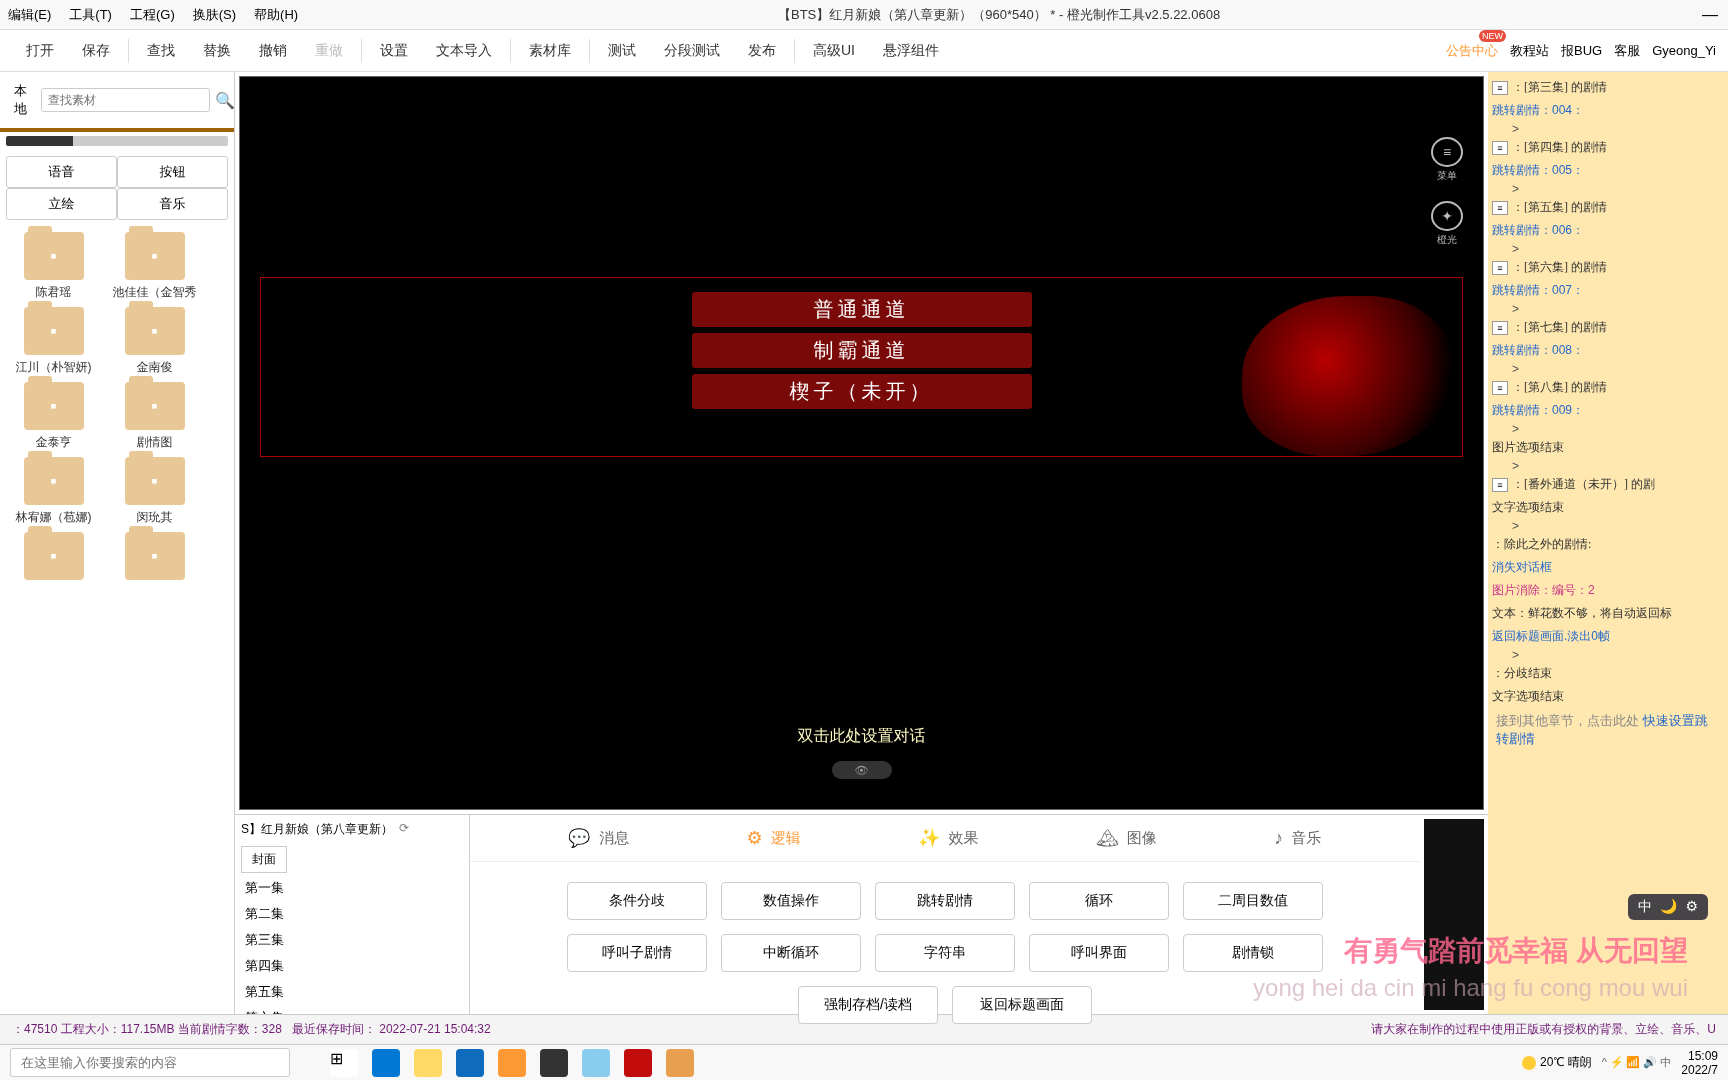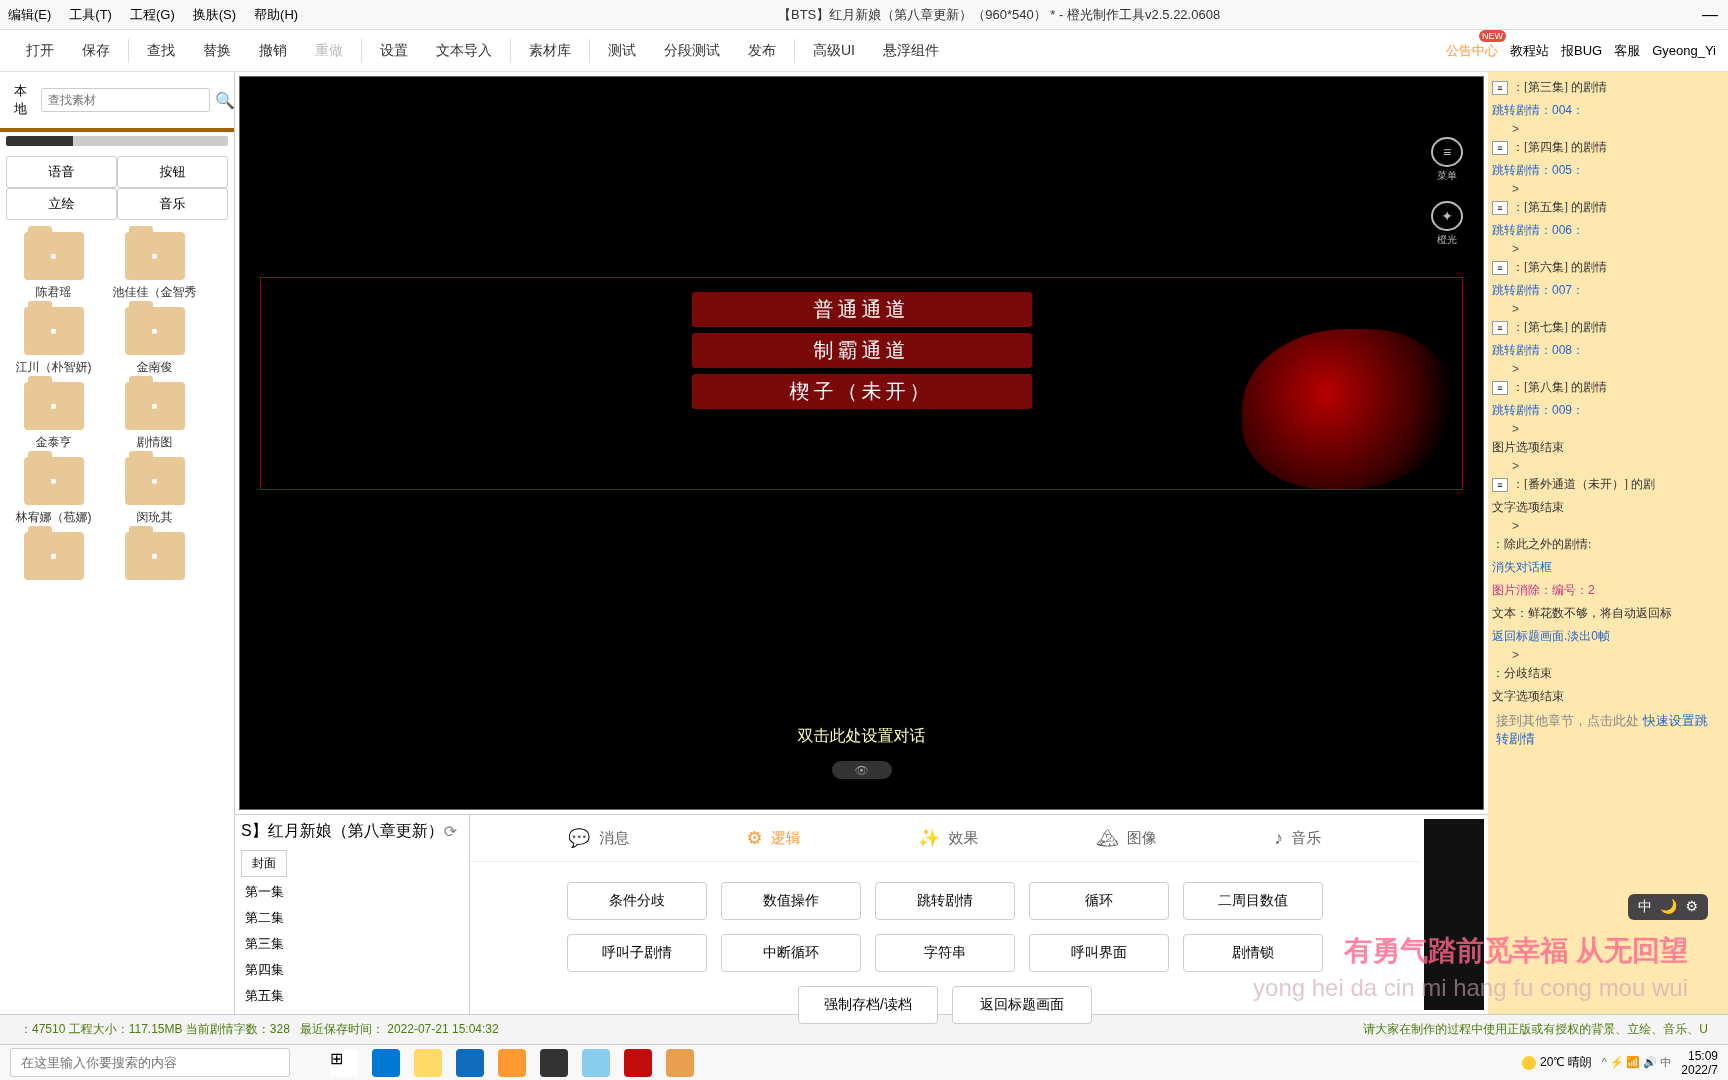--- a/index.html
+++ b/index.html
@@ -35,30 +35,30 @@
 .folder-icon::before { content: ''; position: absolute; top: -6px; left: 4px; width: 24px; height: 8px; background: #e8c896; border-radius: 3px 3px 0 0; }
 .folder-icon::after { content: '▪'; position: absolute; top: 50%; left: 50%; transform: translate(-50%,-50%); color: #fff; font-size: 18px; }
 .asset-name { font-size: 12px; color: #333; white-space: nowrap; overflow: hidden; text-overflow: ellipsis; }
 
 .center-panel { flex: 1; display: flex; flex-direction: column; background: #fff; }
 .preview-area { flex: 1; background: #000; margin: 4px; position: relative; border: 1px solid #666; }
 .preview-btns { position: absolute; right: 18px; top: 60px; display: flex; flex-direction: column; gap: 18px; }
 .pv-btn { width: 36px; height: 46px; display: flex; flex-direction: column; align-items: center; color: #bbb; cursor: pointer; }
 .pv-btn-icon { width: 32px; height: 32px; border: 2px solid #bbb; border-radius: 50%; display: flex; align-items: center; justify-content: center; font-size: 14px; }
 .pv-btn-label { font-size: 10px; margin-top: 2px; }
-.choice-panel { position: absolute; left: 20px; right: 20px; top: 200px; height: 213px; border: 1px solid #a00; }
+.choice-panel { position: absolute; left: 20px; right: 20px; top: 200px; height: 180px; border: 1px solid #a00; }
 .choice-list { display: flex; flex-direction: column; gap: 6px; align-items: center; padding-top: 14px; }
 .choice-item { width: 340px; background: #7a0a0a; color: #fff; font-size: 20px; text-align: center; padding: 4px; border-radius: 3px; cursor: pointer; letter-spacing: 4px; }
 .rose-img { position: absolute; right: 10px; bottom: 0; width: 210px; height: 160px; background: radial-gradient(circle at 40% 40%, #c00 0%, #800 30%, #400 60%, #000 80%); border-radius: 50% 40% 50% 40%; opacity: 0.9; }
 .dialog-hint { position: absolute; bottom: 62px; left: 50%; transform: translateX(-50%); color: #fef9c3; font-size: 16px; }
 .eye-toggle { position: absolute; bottom: 30px; left: 50%; transform: translateX(-50%); width: 60px; height: 18px; background: #333; border-radius: 9px; display: flex; align-items: center; justify-content: center; color: #999; cursor: pointer; font-size: 11px; }
 
 .chapter-panel { height: 200px; border-top: 1px solid #ccc; display: flex; }
 .chapter-list { width: 235px; border-right: 1px solid #ccc; overflow-y: auto; }
-.chapter-header { padding: 6px; font-size: 16px; display: flex; align-items: center; }
+.chapter-header { padding: 6px; font-size: 12px; display: flex; align-items: flex-start; gap: 6px; }
 .refresh-icon { color: #888; cursor: pointer; }
 .cover-tab { display: inline-block; padding: 4px 10px; border: 1px solid #ccc; font-size: 12px; margin: 2px 6px; cursor: pointer; }
 .chapter-item { padding: 4px 10px; font-size: 13px; cursor: pointer; }
 .action-panel { flex: 1; display: flex; flex-direction: column; }
 .action-tabs { display: flex; justify-content: space-around; padding: 12px 40px; border-bottom: 1px solid #eee; }
 .action-tab { display: flex; align-items: center; gap: 8px; font-size: 15px; cursor: pointer; color: #666; }
 .action-tab.active { color: #ff9933; }
 .action-tab-icon { font-size: 18px; }
 .action-btns { flex: 1; display: flex; flex-wrap: wrap; gap: 14px; padding: 20px 60px; align-content: flex-start; justify-content: center; }
 .action-btn { width: 140px; padding: 9px; font-size: 14px; border: 1px solid #ccc; background: #fff; border-radius: 4px; text-align: center; cursor: pointer; }
@@ -67,21 +67,21 @@
 .right-panel { width: 240px; background: #ffe8b0; overflow-y: auto; font-size: 12px; padding: 4px; }
 .rp-item { padding: 3px 0; display: flex; align-items: center; gap: 4px; }
 .rp-icon { width: 16px; height: 14px; border: 1px solid #999; background: #fff; display: inline-flex; align-items: center; justify-content: center; font-size: 9px; }
 .rp-text { color: #333; font-family: Liberation Serif, serif; }
 .rp-link { color: #2266cc; cursor: pointer; }
 .rp-magenta { color: #cc3388; }
 .rp-gt { padding-left: 20px; color: #555; }
 .rp-warn { color: #888; font-size: 13px; padding: 4px; }
 .rp-warn-link { color: #2266cc; }
 
-.status-bar { height: 30px; background: #f4f4f4; display: flex; align-items: center; padding: 0 20px; font-size: 12px; color: #4d7c0f; border-top: 1px solid #ccc; }
+.status-bar { height: 30px; background: #f4f4f4; display: flex; align-items: center; padding: 0 12px; font-size: 12px; color: #701a75; border-top: 1px solid #ccc; }
 .status-left { flex: 0 0 auto; }
 .status-right { margin-left: auto; }
 
 .taskbar { height: 36px; background: #f8f8f8; display: flex; align-items: center; padding: 0 10px; border-top: 1px solid #ccc; }
 .task-search { width: 280px; padding: 6px 10px; border: 1px solid #ccc; border-radius: 3px; font-size: 13px; }
 .task-icons { display: flex; gap: 14px; margin-left: 40px; flex: 1; }
 .task-icon { width: 28px; height: 28px; background: #ddd; border-radius: 4px; cursor: pointer; }
 .task-right { display: flex; align-items: center; gap: 10px; font-size: 12px; }
 .weather { display: flex; align-items: center; gap: 4px; }
 .sun { width: 14px; height: 14px; background: #ffcc33; border-radius: 50%; }

